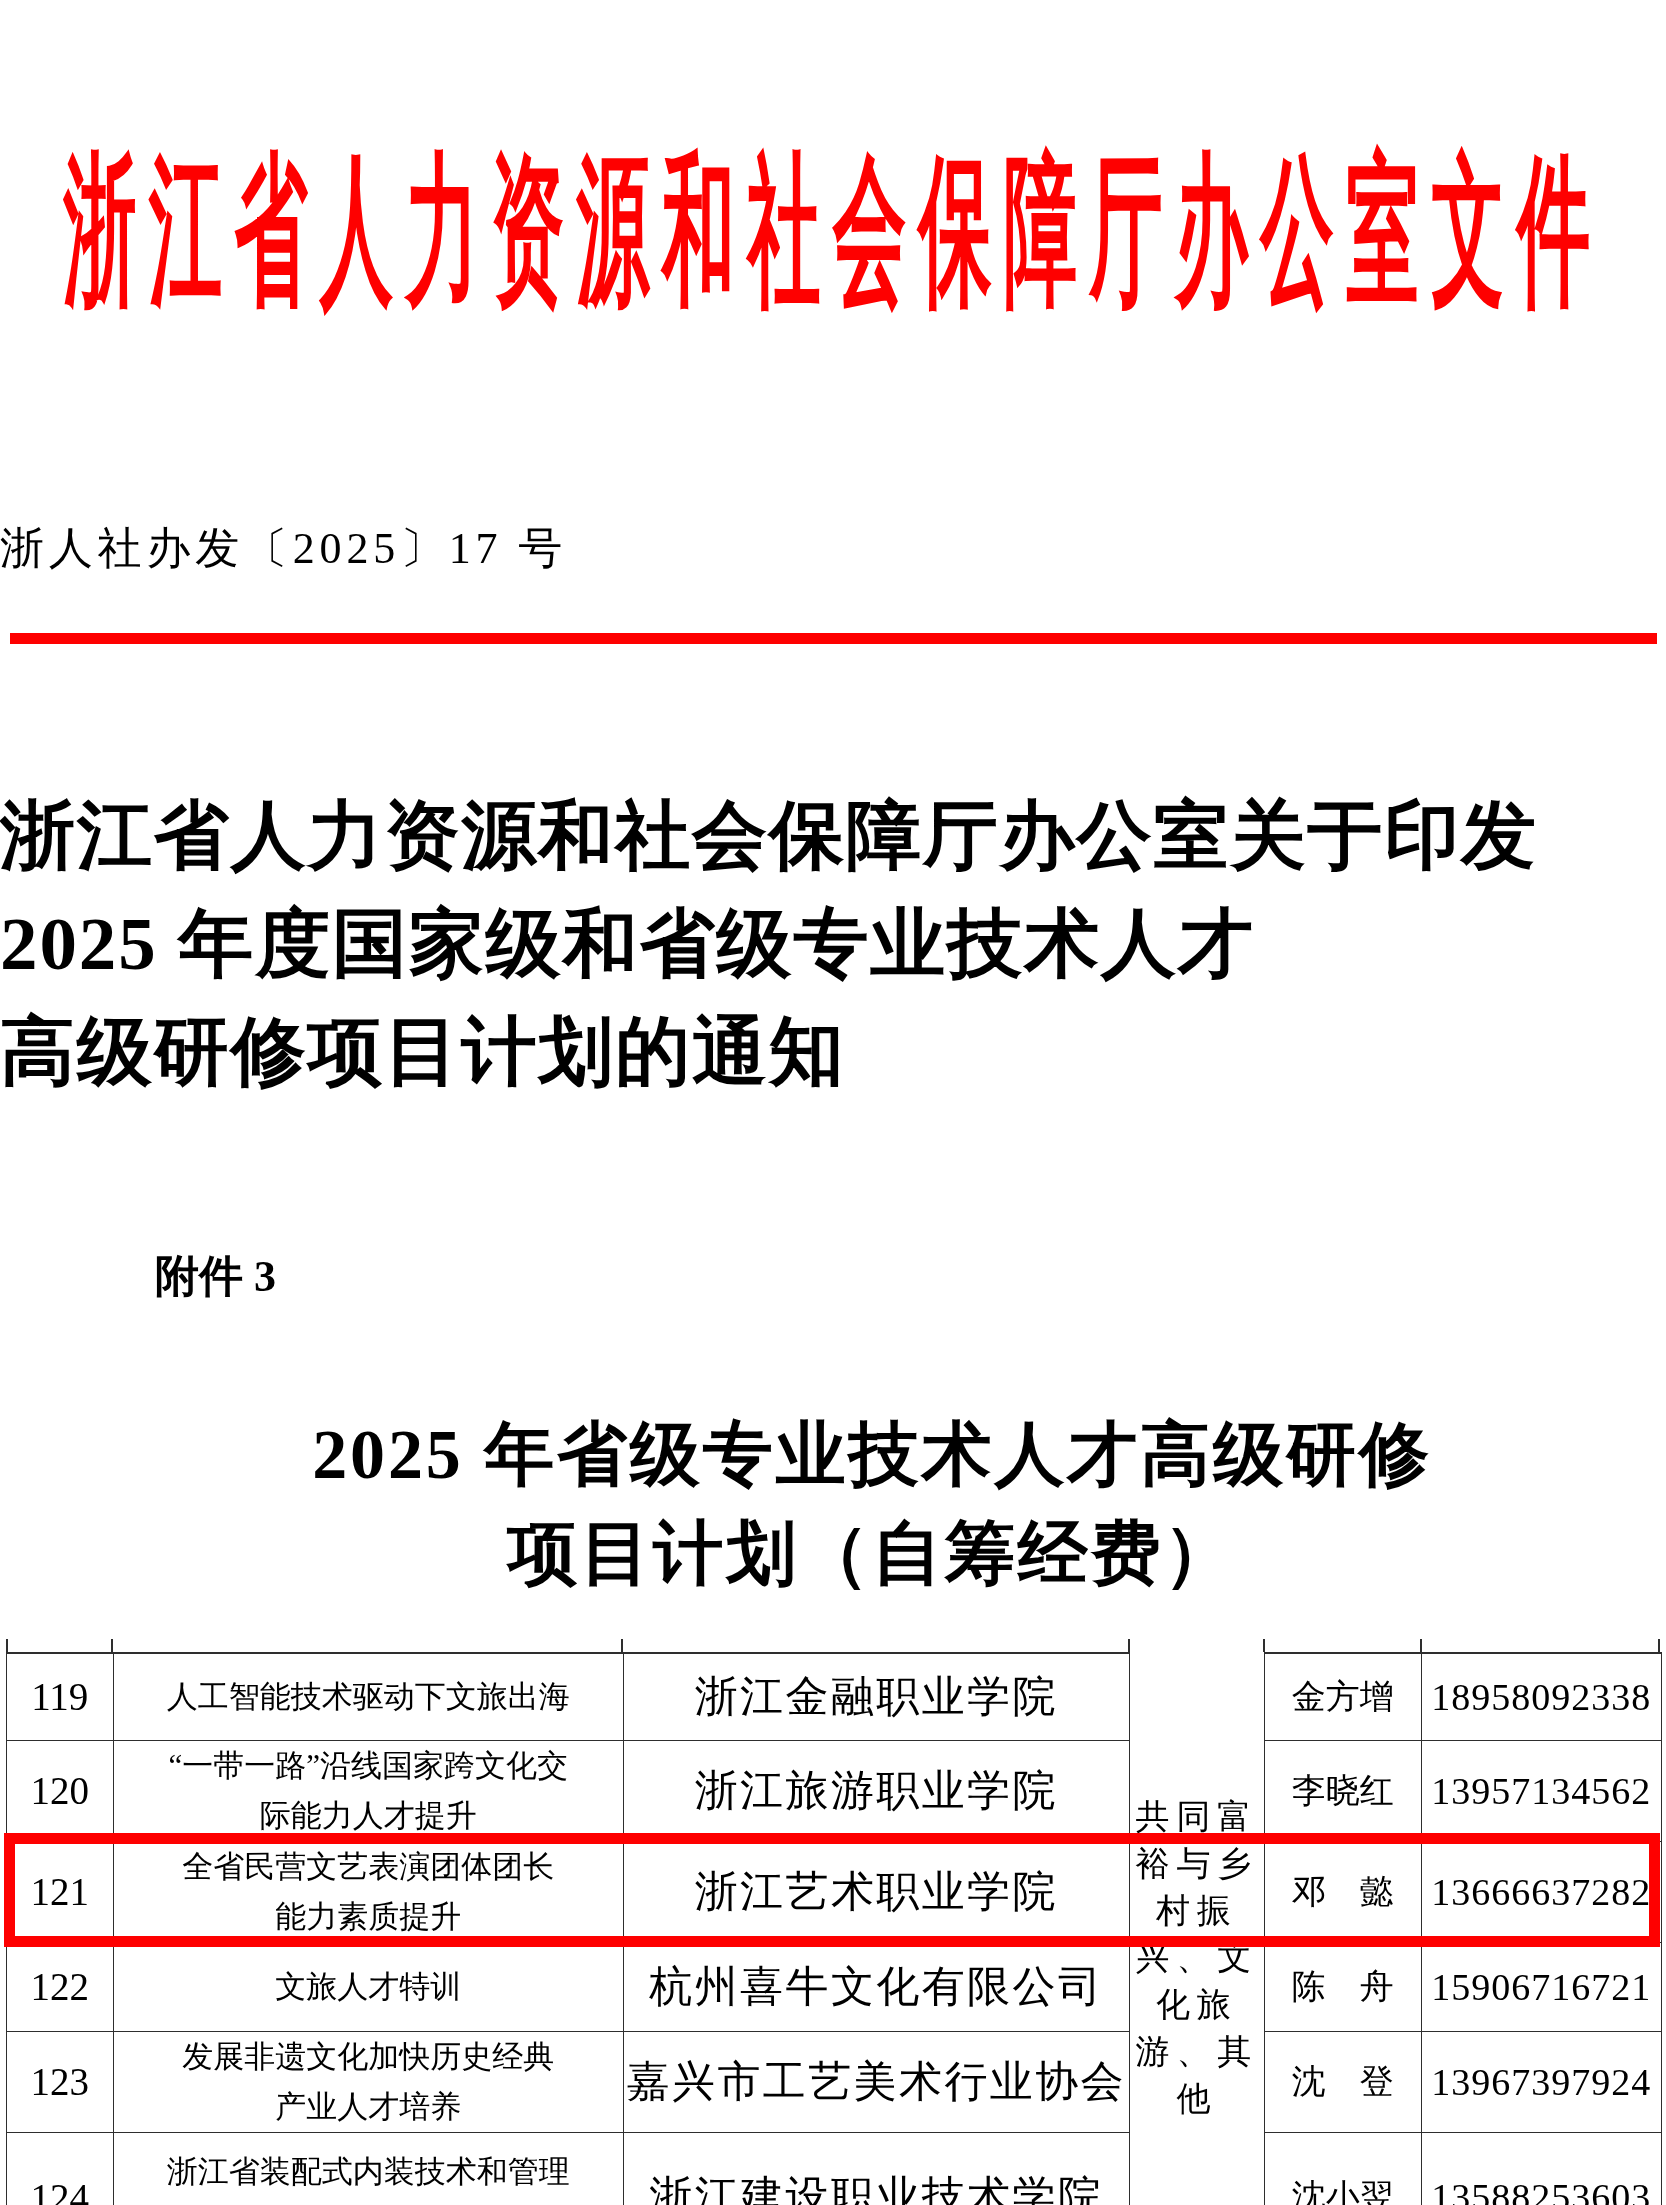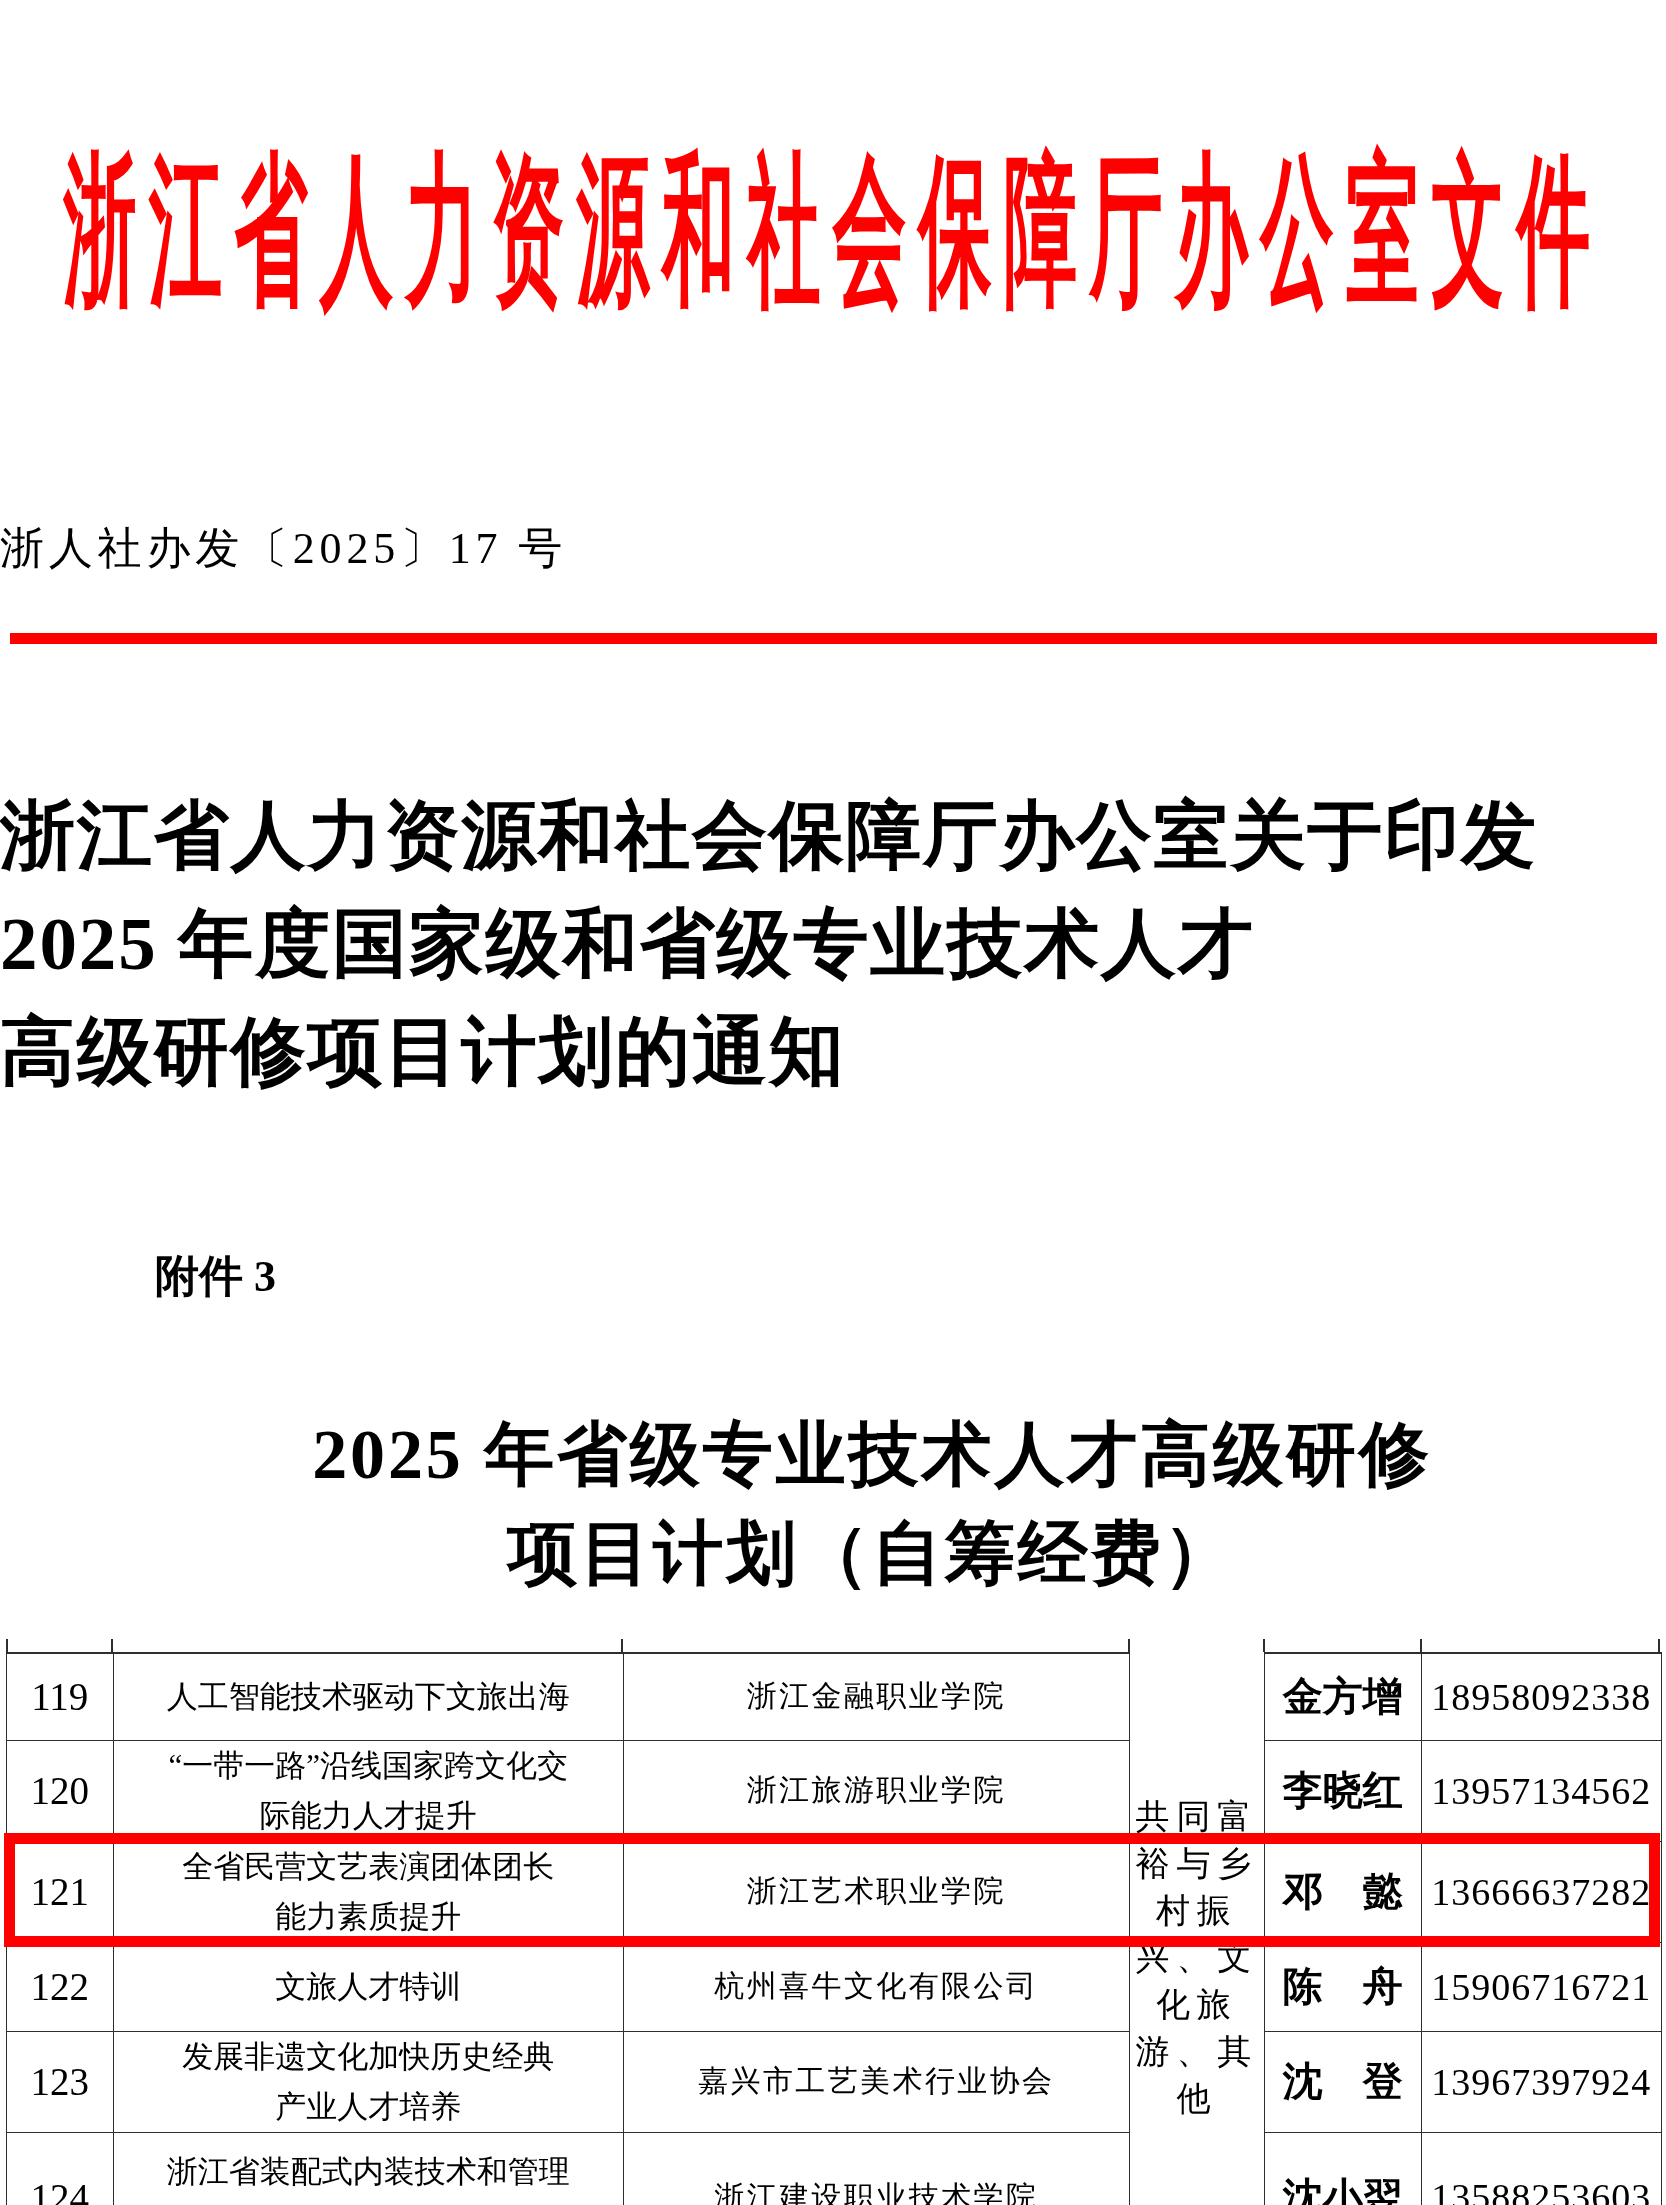--- a/index.html
+++ b/index.html
@@ -103,32 +103,32 @@
     text-align: center;
     vertical-align: middle;
     padding: 0;
     overflow: hidden;
     margin-left: 10px;
   }
   .doc-table tr.r0 td { border-top-width: 2.4px; }
 
   .cell-no      { font-size: 39px; }
   .cell-project { font-size: 31px; line-height: 50px; white-space: pre-line; }
-  .cell-org     { font-size: 30px; letter-spacing: 2.4px; }
+  .cell-org     { font-size: 43px; letter-spacing: 2.4px; }
   .cell-theme   {
     font-size: 34px;
     line-height: 47px;
     white-space: pre-line;
     vertical-align: top;
     padding-top: 9.6px;
     letter-spacing: 6.8px;
     border-top: none !important;
     border-bottom: none !important;
   }
-  .cell-contact { font-size: 40px; font-weight: bold; }
+  .cell-contact { font-size: 34px; }
   .cell-phone   { font-size: 38px; letter-spacing: 1px; }
 
   
   .stub {
     position: absolute;
     top: 1639px;
     width: 1.9px;
     height: 13px;
     background: #2e2e2e;
   }

